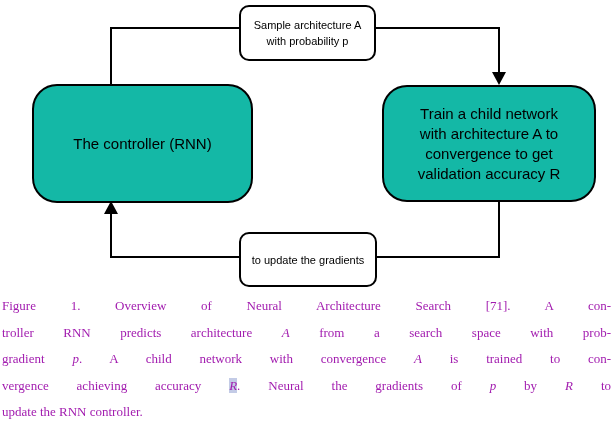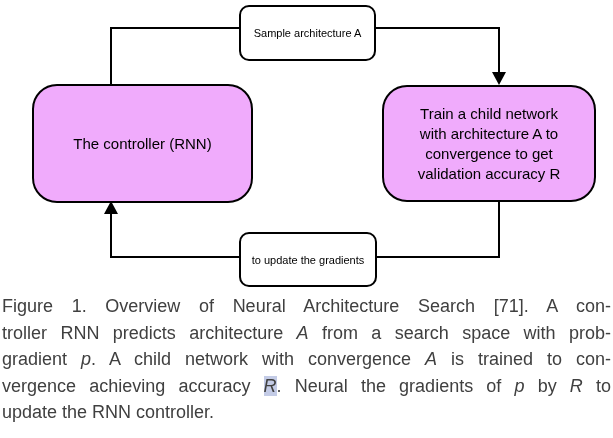--- a/index.html
+++ b/index.html
@@ -31,41 +31,41 @@
   }
   .arr-up {
     left: 104px; top: 201px;
     border-left: 7px solid transparent; border-right: 7px solid transparent;
     border-bottom: 13px solid #000;
   }
 
   
   .box {
     position: absolute; border: 2px solid #000; border-radius: 25px;
-    background: #f0abfc; display: flex; flex-direction: column;
+    background: #14b8a6; display: flex; flex-direction: column;
     align-items: center; justify-content: center; text-align: center;
   }
   .box-controller { left: 3px; top: 84px; width: 217px; height: 115px; font-size: 15px; margin-left: 29px; }
   .box-child { left: 382px; top: 85px; width: 210px; height: 113px; font-size: 15px; line-height: 20px; }
 
   
   .sbox {
     position: absolute; border: 2px solid #000; border-radius: 10px;
     background: #fff; display: flex; flex-direction: column;
     align-items: center; justify-content: center; text-align: left;
     font-size: 11px; line-height: 16px;
   }
   .sbox-top    { left: 239px; top: 5px;   width: 133px; height: 52px; }
   .sbox-bottom { left: 239px; top: 232px; width: 134px; height: 51px; }
 
   
   .caption {
     position: absolute; left: 2px; top: 293px; width: 609px;
-    font-family: Liberation Sans, sans-serif;
-    font-size: 18px; line-height: 26.5px; color: #404040;
+    font-family: Liberation Serif, serif;
+    font-size: 13px; line-height: 26.5px; color: #a21caf;
   }
   .cl { text-align: justify; text-justify: inter-word; }
   .cl-j { text-align-last: justify; }
   .mi { font-style: italic; }
   .hl { background: #c3cbe6; }
 </style>
 </head>
 <body>
 
 <div class="page">
@@ -87,20 +87,21 @@
 
   <div class="box box-child">
     <div>Train a child network</div>
     <div>with architecture A to</div>
     <div>convergence to get</div>
     <div>validation accuracy R</div>
   </div>
 
   <div class="sbox sbox-top">
     <div>Sample architecture A</div>
+    <div>with probability p</div>
   </div>
 
   <div class="sbox sbox-bottom">
     <div>to update the gradients</div>
   </div>
 
   <div class="caption">
     <div class="cl cl-j"><span>Figure 1. Overview of Neural Architecture Search [71]. A con-</span></div>
     <div class="cl cl-j"><span>troller RNN predicts architecture </span><span class="mi">A</span><span> from a search space with prob-</span></div>
     <div class="cl cl-j"><span>gradient </span><span class="mi">p</span><span>. A child network with convergence </span><span class="mi">A</span><span> is trained to con-</span></div>

